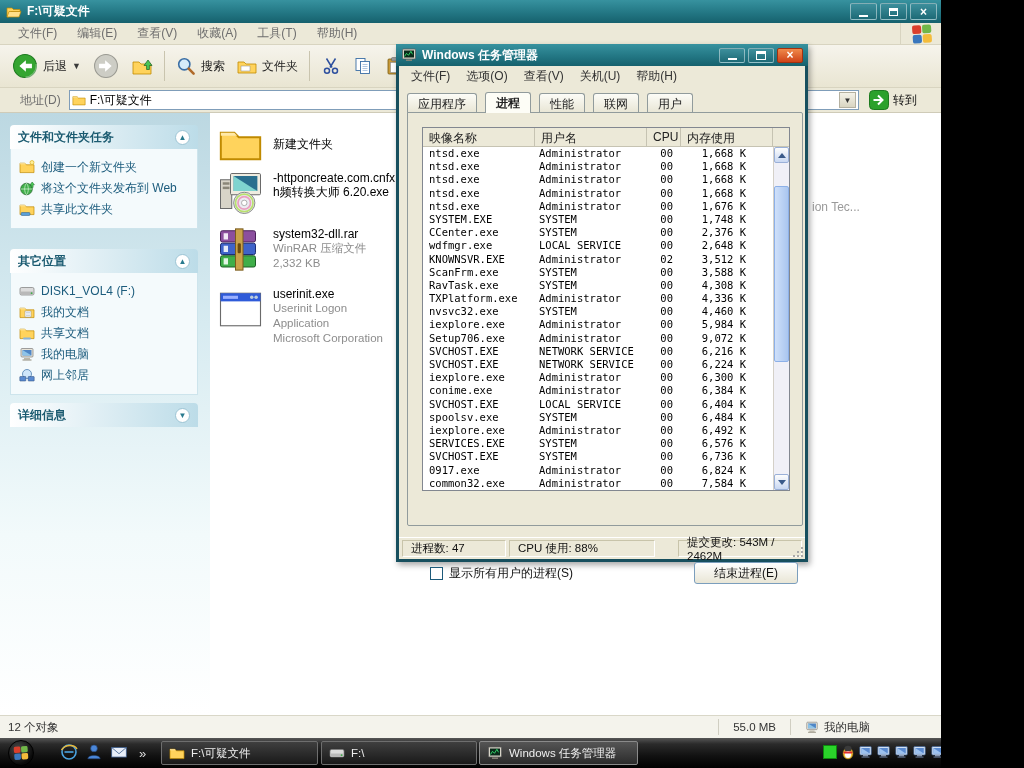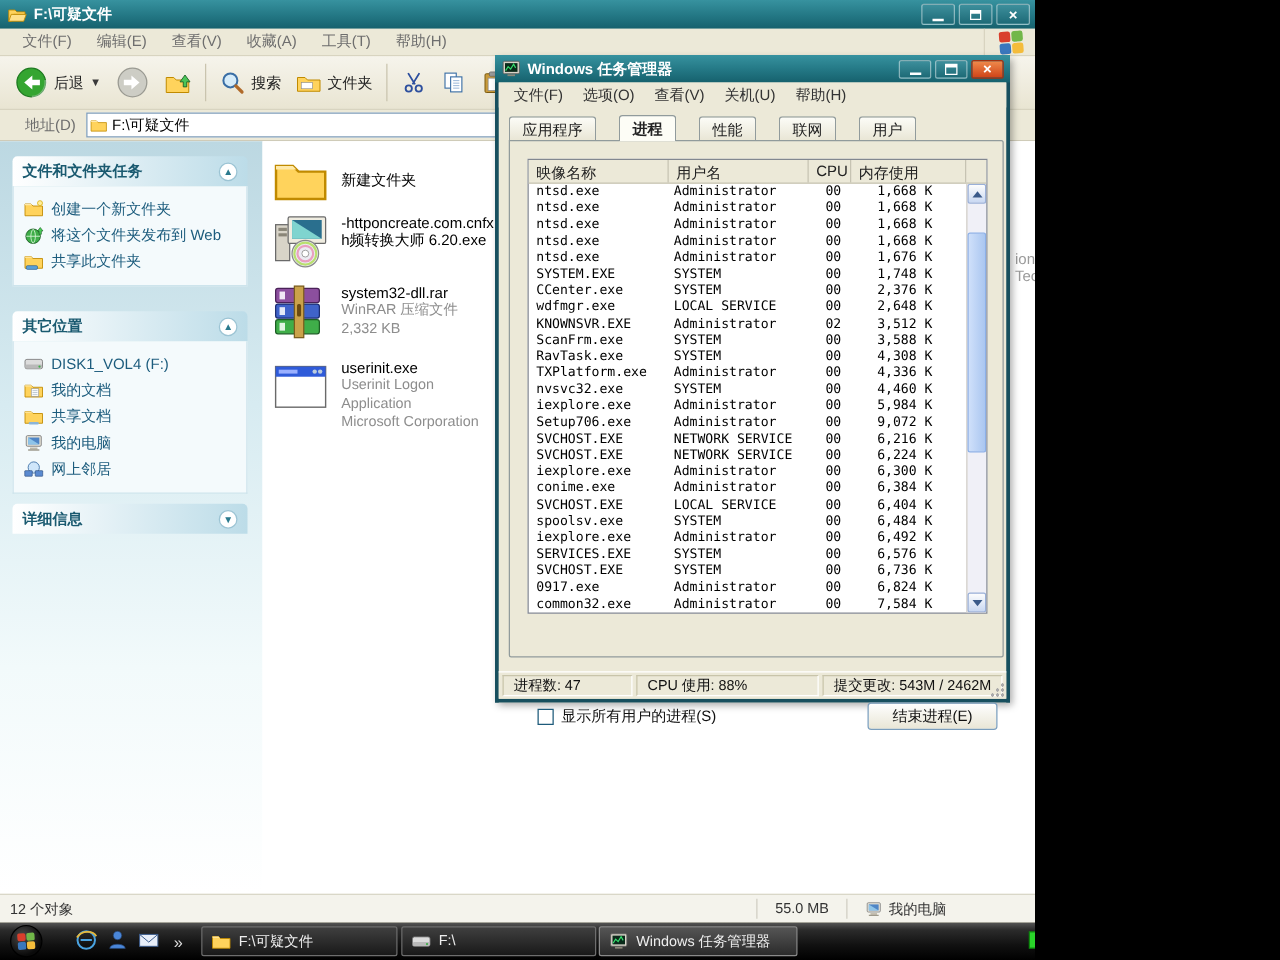--- a/index.html
+++ b/index.html
@@ -1,18 +1,18 @@
 <!DOCTYPE html>
 <html><head>
 <meta charset="utf-8">
 <style>
   * { margin:0; padding:0; box-sizing:border-box; }
   html,body { width:1024px; height:768px; overflow:hidden; }
   body { font-family:"Liberation Sans","DejaVu Sans",sans-serif; font-size:12px; background:#000; }
-  #screen { position:relative; width:828px; height:768px; overflow:hidden; background:#fef9c3; }
+  #screen { position:relative; width:941px; height:768px; overflow:hidden; background:#22c55e; }
 
   
   #explorer { position:absolute; inset:0 0 30px 0; background:#ece9d8; }
   .xp-titlebar { position:absolute; left:0; top:0; right:0; height:23px;
     background:linear-gradient(180deg,#37929f 0%,#237784 55%,#16616d 100%);
     display:flex; align-items:center; padding:0 4px; color:#fff; font-weight:bold; }
   .xp-titlebar .ticon { width:16px; height:16px; margin:0 5px 0 2px; flex:none; }
   .wbtns { margin-left:auto; display:flex; gap:3px; }
   .wbtn { width:27px; height:17px; border:1px solid rgba(255,255,255,.45); border-radius:2px;
     background:linear-gradient(180deg,#3d8f9c,#1d6a76); position:relative; color:#fff;
@@ -72,21 +72,21 @@
   
   #taskmgr { position:absolute; left:396px; top:44px; width:412px; height:518px;
     border:3px solid #174f5e; border-top:0; background:#ece9d8; box-shadow:2px 3px 6px rgba(0,0,0,.35); }
   .tm-title { position:absolute; left:-3px; right:-3px; top:0; height:22px;
     background:linear-gradient(180deg,#37929f 0%,#237784 55%,#16616d 100%);
     display:flex; align-items:center; padding:0 5px; color:#fff; font-weight:bold; }
   .tm-title .wbtn { width:26px; height:15px; }
   .tm-menu { position:absolute; left:0; right:0; top:22px; height:20px; background:#ece9d8;
     display:flex; align-items:center; padding:0 4px; color:#333; }
   .tm-menu .menu-item { padding:2px 8px; }
-  .tabs { position:absolute; left:8px; top:49px; height:20px; display:flex; gap:18px; }
+  .tabs { position:absolute; left:8px; top:49px; height:20px; display:flex; gap:8px; }
   .tab { padding:2px 10px 0; border:1px solid #919b9c; border-bottom:0; border-radius:3px 3px 0 0;
     background:linear-gradient(180deg,#fcfcf7,#e8e5d4); color:#222; height:20px; }
   .tab.active { background:#fdfdf6; height:21px; margin-top:-1px; font-weight:bold; position:relative; z-index:2; }
   .tabpage { position:absolute; left:8px; top:68px; width:396px; height:414px;
     border:1px solid #919b9c; background:#ece9d8; border-radius:0 2px 2px 2px; }
 
   .listview { position:absolute; left:14px; top:14px; width:368px; height:364px;
     border:1px solid #828790; background:#fff; display:flex; flex-direction:column; }
   .lv-head { display:flex; flex:none; height:19px; background:#ece9d8; border-bottom:1px solid #c6c3b2; }
   .lv-head .hc { border-right:1px solid #c6c3b2; padding:2px 4px 0 6px; color:#222; }
@@ -110,21 +110,21 @@
 
   .tm-check { position:absolute; left:22px; top:452px; display:flex; align-items:center; gap:6px; color:#111; }
   .cbox { width:13px; height:13px; background:#fff; border:1px solid #1d5a7a; }
   .tm-endbtn { position:absolute; left:286px; top:449px; width:104px; height:22px;
     background:linear-gradient(180deg,#fefefe,#e9e6d6); border:1px solid #7b9ebd; border-radius:3px;
     display:flex; align-items:center; justify-content:center; color:#111; }
   .tm-status { position:absolute; left:0; right:0; bottom:0; height:22px; background:#ece9d8;
     border-top:1px solid #fff; display:flex; align-items:center; padding:2px 3px; gap:3px; color:#111; font-size:11.5px; }
   .tm-cell { height:17px; display:flex; align-items:center; padding:0 8px;
     border:1px solid; border-color:#c8c4aa #fff #fff #c8c4aa; }
-  .tm-cell:nth-child(1){ width:104px; } .tm-cell:nth-child(2){ width:146px; } .tm-cell:nth-child(3){ flex:1; }
+  .tm-cell:nth-child(1){ width:104px; } .tm-cell:nth-child(2){ width:146px; } .tm-cell:nth-child(3){ flex:1;margin-left:20px; }
   .grip { position:absolute; right:1px; bottom:1px; width:13px; height:13px;
     background:
       radial-gradient(circle at 11px 3px,#aaa 1.2px,transparent 1.5px),
       radial-gradient(circle at 11px 7px,#aaa 1.2px,transparent 1.5px),
       radial-gradient(circle at 7px 7px,#aaa 1.2px,transparent 1.5px),
       radial-gradient(circle at 11px 11px,#aaa 1.2px,transparent 1.5px),
       radial-gradient(circle at 7px 11px,#aaa 1.2px,transparent 1.5px),
       radial-gradient(circle at 3px 11px,#aaa 1.2px,transparent 1.5px); }
 
   

